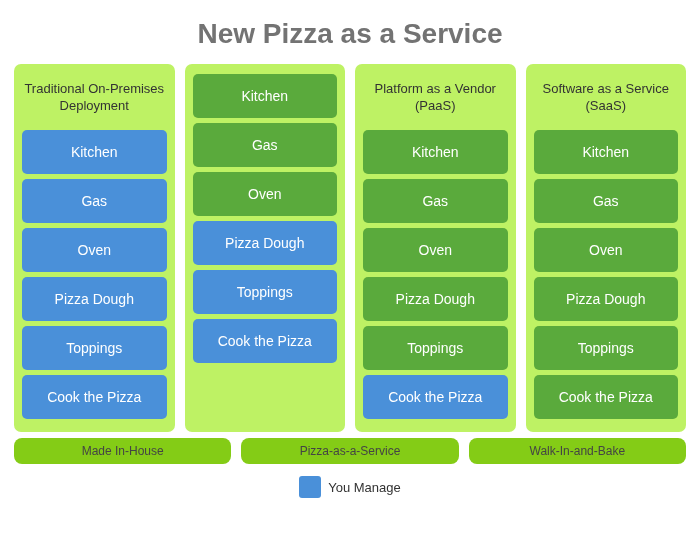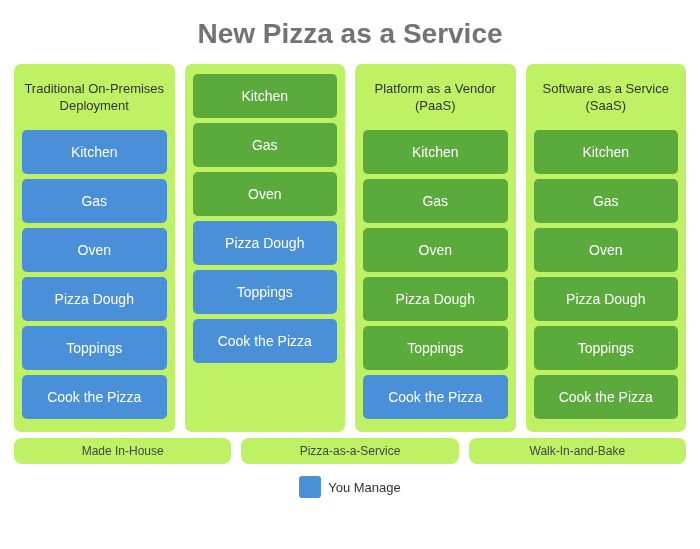--- a/index.html
+++ b/index.html
@@ -88,21 +88,21 @@
     .bottom-labels {
       display: flex;
       flex-direction: row;
       gap: 10px;
       padding: 0 14px;
       width: 100%;
       margin-top: 6px;
     }
     .bottom-label {
       flex: 1;
-      background: #bef264;
+      background: #84cc16;
       border-radius: 8px;
       text-align: center;
       font-size: 12px;
       color: #444;
       padding: 6px 2px;
     }
   </style>
 </head>
 <body>
 

